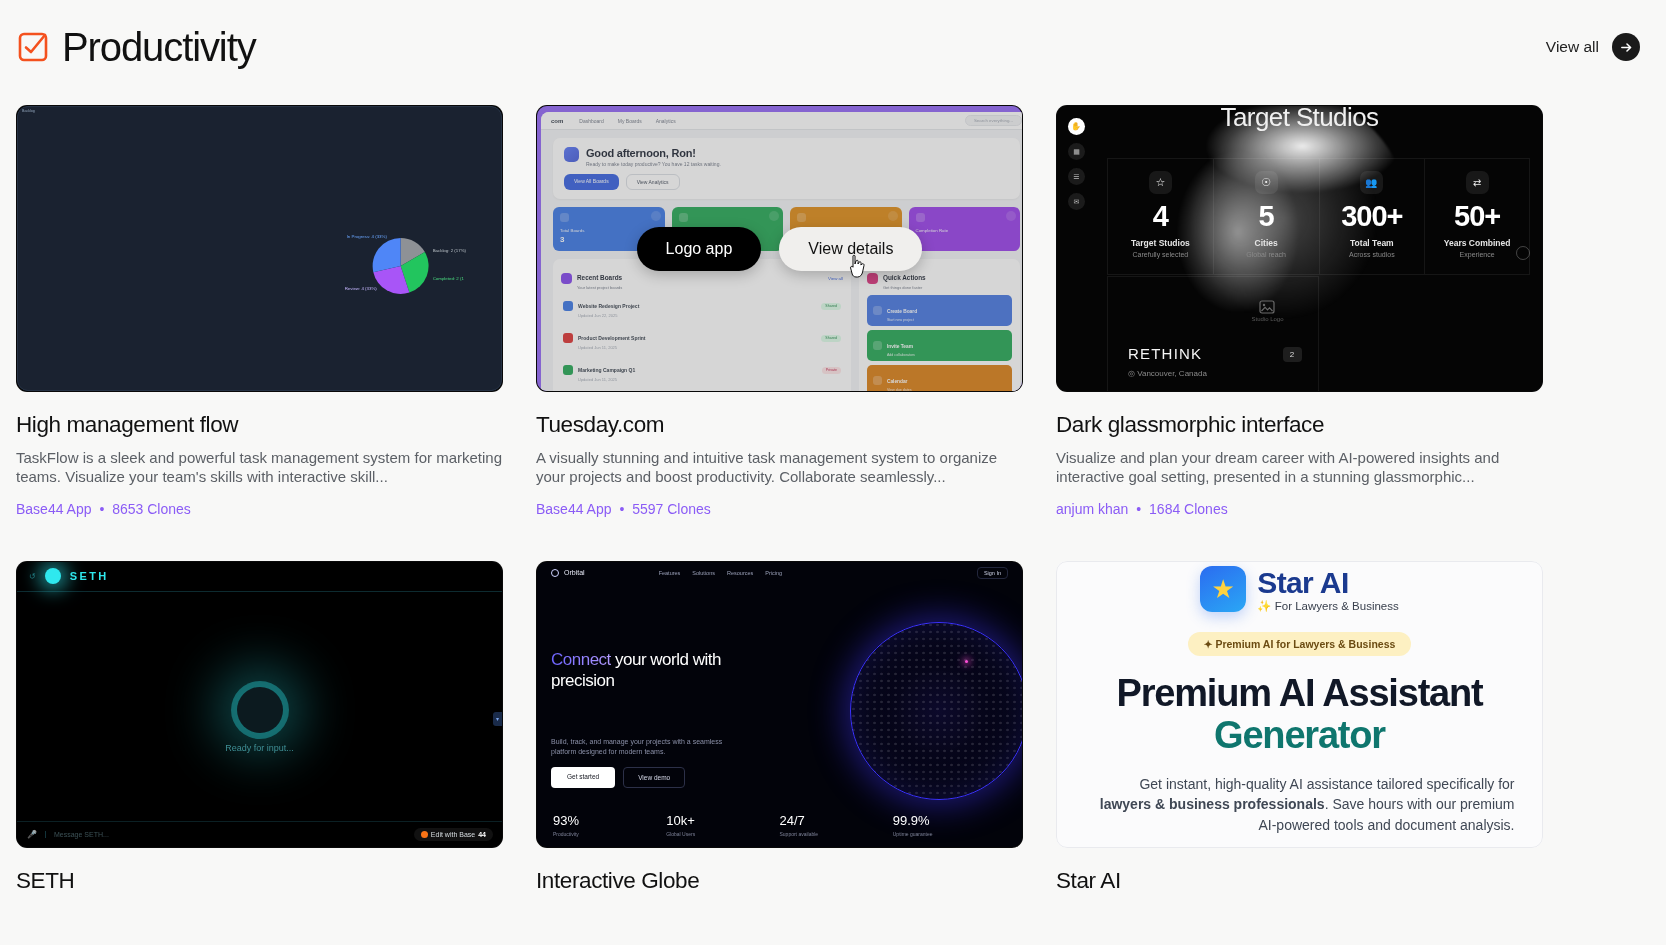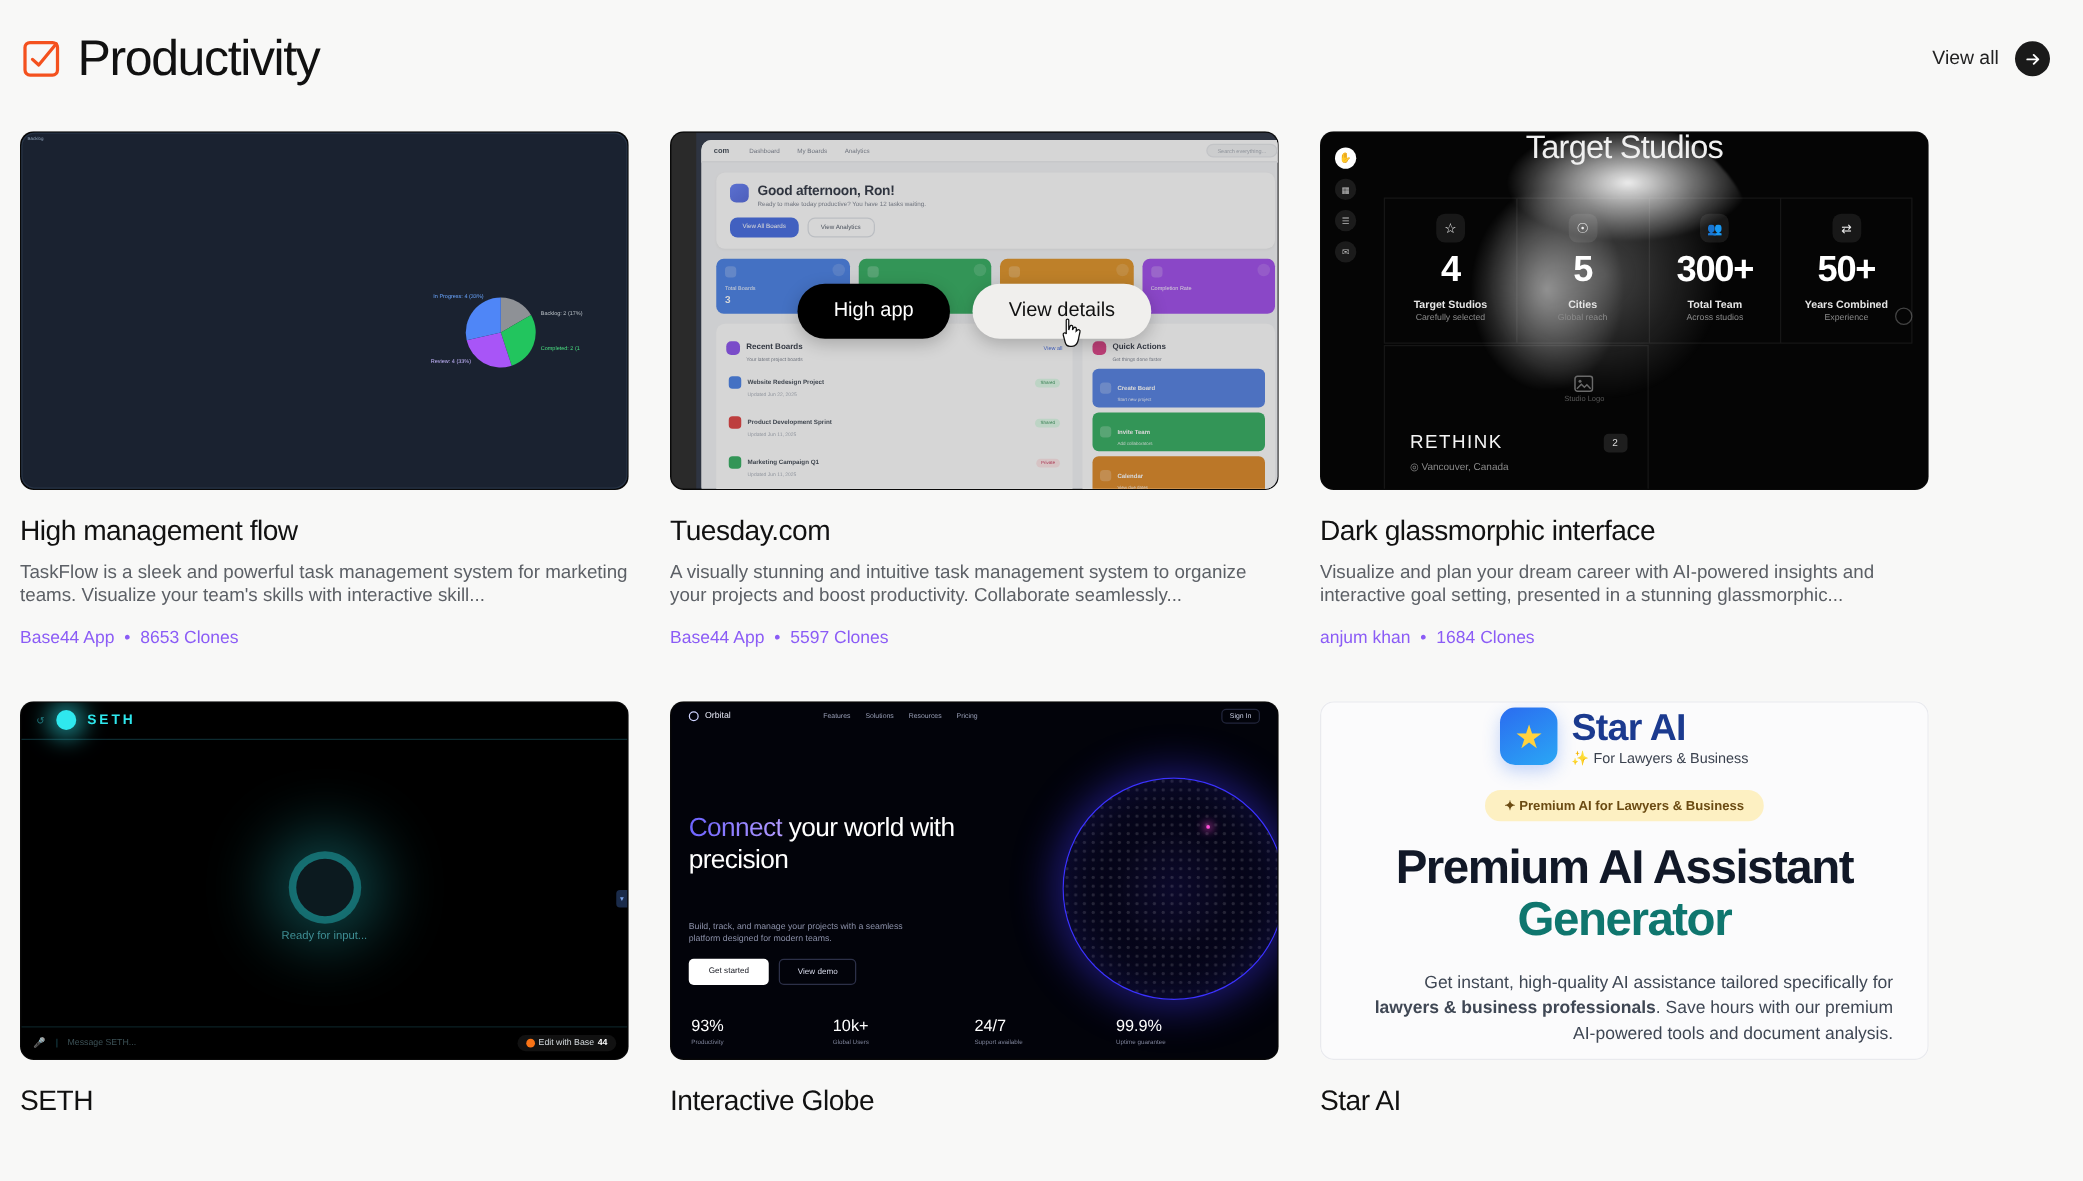--- a/index.html
+++ b/index.html
@@ -103,21 +103,21 @@
   .bdg.st { background:#1a2230; color:#93a7bd; border:1px solid #263244;}
   .bdg.stp{ background:#2a1f45; color:#c4b5fd; border:1px solid #3b2d5e;}
   .bdg.stb{ background:#11294d; color:#7dd3fc; border:1px solid #1d3b69;}
   .bdg.stg{ background:#0b3328; color:#6ee7b7; border:1px solid #14543f;}
   .tf-legend { display:flex; gap:4px; justify-content:center; margin-top:3px; font-size:3.2px; color:#8798a0;}
   .tf-legend i { display:inline-block;width:3px;height:3px;border-radius:1px;margin-right:1.5px;}
   .tf-bar { height:6px; background:#22d3ee; border-radius:1px; width:40%; margin-top:4px;}
   .tf-bar2{ height:6px; background:#3b82f6; border-radius:1px; width:62%; margin-top:3px;}
 
   
-  .tu { position:absolute; inset:0; background:#0f172a;margin-left:20px; }
+  .tu { position:absolute; inset:0; background:#8b5cf6; }
   .tu-shell { position:absolute; left:4px; right:-10px; top:6px; bottom:-6px; background:#f3f4f6; border-radius:8px; overflow:hidden;}
   .tu-top { height:18px; background:#fff; display:flex; align-items:center; padding:0 10px; gap:16px; border-bottom:1px solid #e3e5e9;}
   .tu-brand { font-size:6px; font-weight:700; color:#1f2937;}
   .tu-nav { display:flex; gap:14px; }
   .tu-nav span { font-size:5px; color:#6b7280;}
   .tu-search { margin-left:auto; background:#f1f2f4; border:1px solid #e3e5e9; border-radius:7px; font-size:4.4px; color:#9aa1ab; padding:2px 8px;}
   .tu-body { padding:8px 12px;}
   .tu-hero { background:#fff; border-radius:7px; padding:9px 11px; box-shadow:0 1px 2px rgba(0,0,0,.05);}
   .tu-hero-row { display:flex; gap:7px; align-items:flex-start;}
   .tu-avatar { width:15px;height:15px;border-radius:5px;background:linear-gradient(140deg,#4f6ef7,#3b53d8); flex:none;}
@@ -218,21 +218,21 @@
 
   
   .gl { position:absolute; inset:0; background:#02030a; overflow:hidden;}
   .gl-top { height:22px; display:flex; align-items:center; padding:0 14px; gap:12px;}
   .gl-brandwrap{display:flex;align-items:center;gap:5px;}
   .gl-ring { width:8px;height:8px;border-radius:50%;border:1.3px solid #cfd4ff;}
   .gl-brand{ font-size:7px; color:#e6e8f5;}
   .gl-nav { display:flex; gap:12px; margin-left:62px;}
   .gl-nav span{ font-size:5.5px; color:#9aa0b8;}
   .gl-sign { margin-left:auto; font-size:5.5px; color:#cdd2e6; border:1px solid #22263c; border-radius:4px; padding:2px 6px;}
-  .gl-h1 { position:absolute; left:14px; top:88px; font-size:21px; color:#fff; font-weight:400; letter-spacing:-.5px; line-height:1.22; width:230px;}
+  .gl-h1 { position:absolute; left:14px; top:88px; font-size:17px; color:#fff; font-weight:400; letter-spacing:-.5px; line-height:1.22; width:230px;}
   .gl-h1 em { font-style:normal; background:linear-gradient(90deg,#6c63ff,#b39bff); -webkit-background-clip:text; background-clip:text; color:transparent;}
   .gl-p { position:absolute; left:14px; top:175px; width:180px; font-size:7px; color:#8b90a8; line-height:1.5;}
   .gl-btns { position:absolute; left:14px; top:205px; display:flex; gap:8px;}
   .gl-b1 { background:#fff; color:#14161f; font-size:6.5px; border-radius:4px; padding:6px 16px;}
   .gl-b2 { color:#d5d8e8; font-size:6.5px; border:1px solid #2c3048; border-radius:4px; padding:6px 14px;}
   .gl-globe {
     position:absolute; right:-6px; top:60px; width:178px; height:178px; border-radius:50%;
     border:1.6px solid #3b32ff;
     box-shadow:0 0 34px 6px rgba(64,50,255,.45), inset 0 0 40px rgba(50,40,180,.35);
     background:
@@ -536,21 +536,21 @@
                     <span><span class="t">Calendar</span><div class="s">View due dates</div></span>
                   </div>
 
               </div>
             </div>
           </div>
         </div>
       </div>
 
       <div class="overlay">
-        <span class="ov-btn dark">High app</span>
+        <span class="ov-btn dark">Logo app</span>
         <span class="ov-btn light">View details</span>
       </div>
       <span class="cursor">
         <svg width="22" height="26" viewBox="0 0 22 26">
           <path d="M5 2 C5 1 7 1 7 2 L7 10 L8 7 C8.4 5.8 10.4 6.2 10.2 7.5 L10 10 L11 8.4 C11.6 7.3 13.4 7.9 13.1 9.2 L12.9 11 L14 10 C15 9.2 16.4 10.2 16 11.4 L14.6 18 C14 21 12 23 9.6 23 L8 23 C6 23 4.6 21.6 4.2 20 L2.6 14 C2.2 12.6 4 11.6 4.8 12.8 L5 13.2 Z" fill="#fff" stroke="#111" stroke-width="1"></path>
         </svg>
       </span>
     </div>
     <div class="card-title">Tuesday.com</div>
     <div class="card-desc">A visually stunning and intuitive task management system to organize your projects and boost productivity. Collaborate seamlessly...</div>

